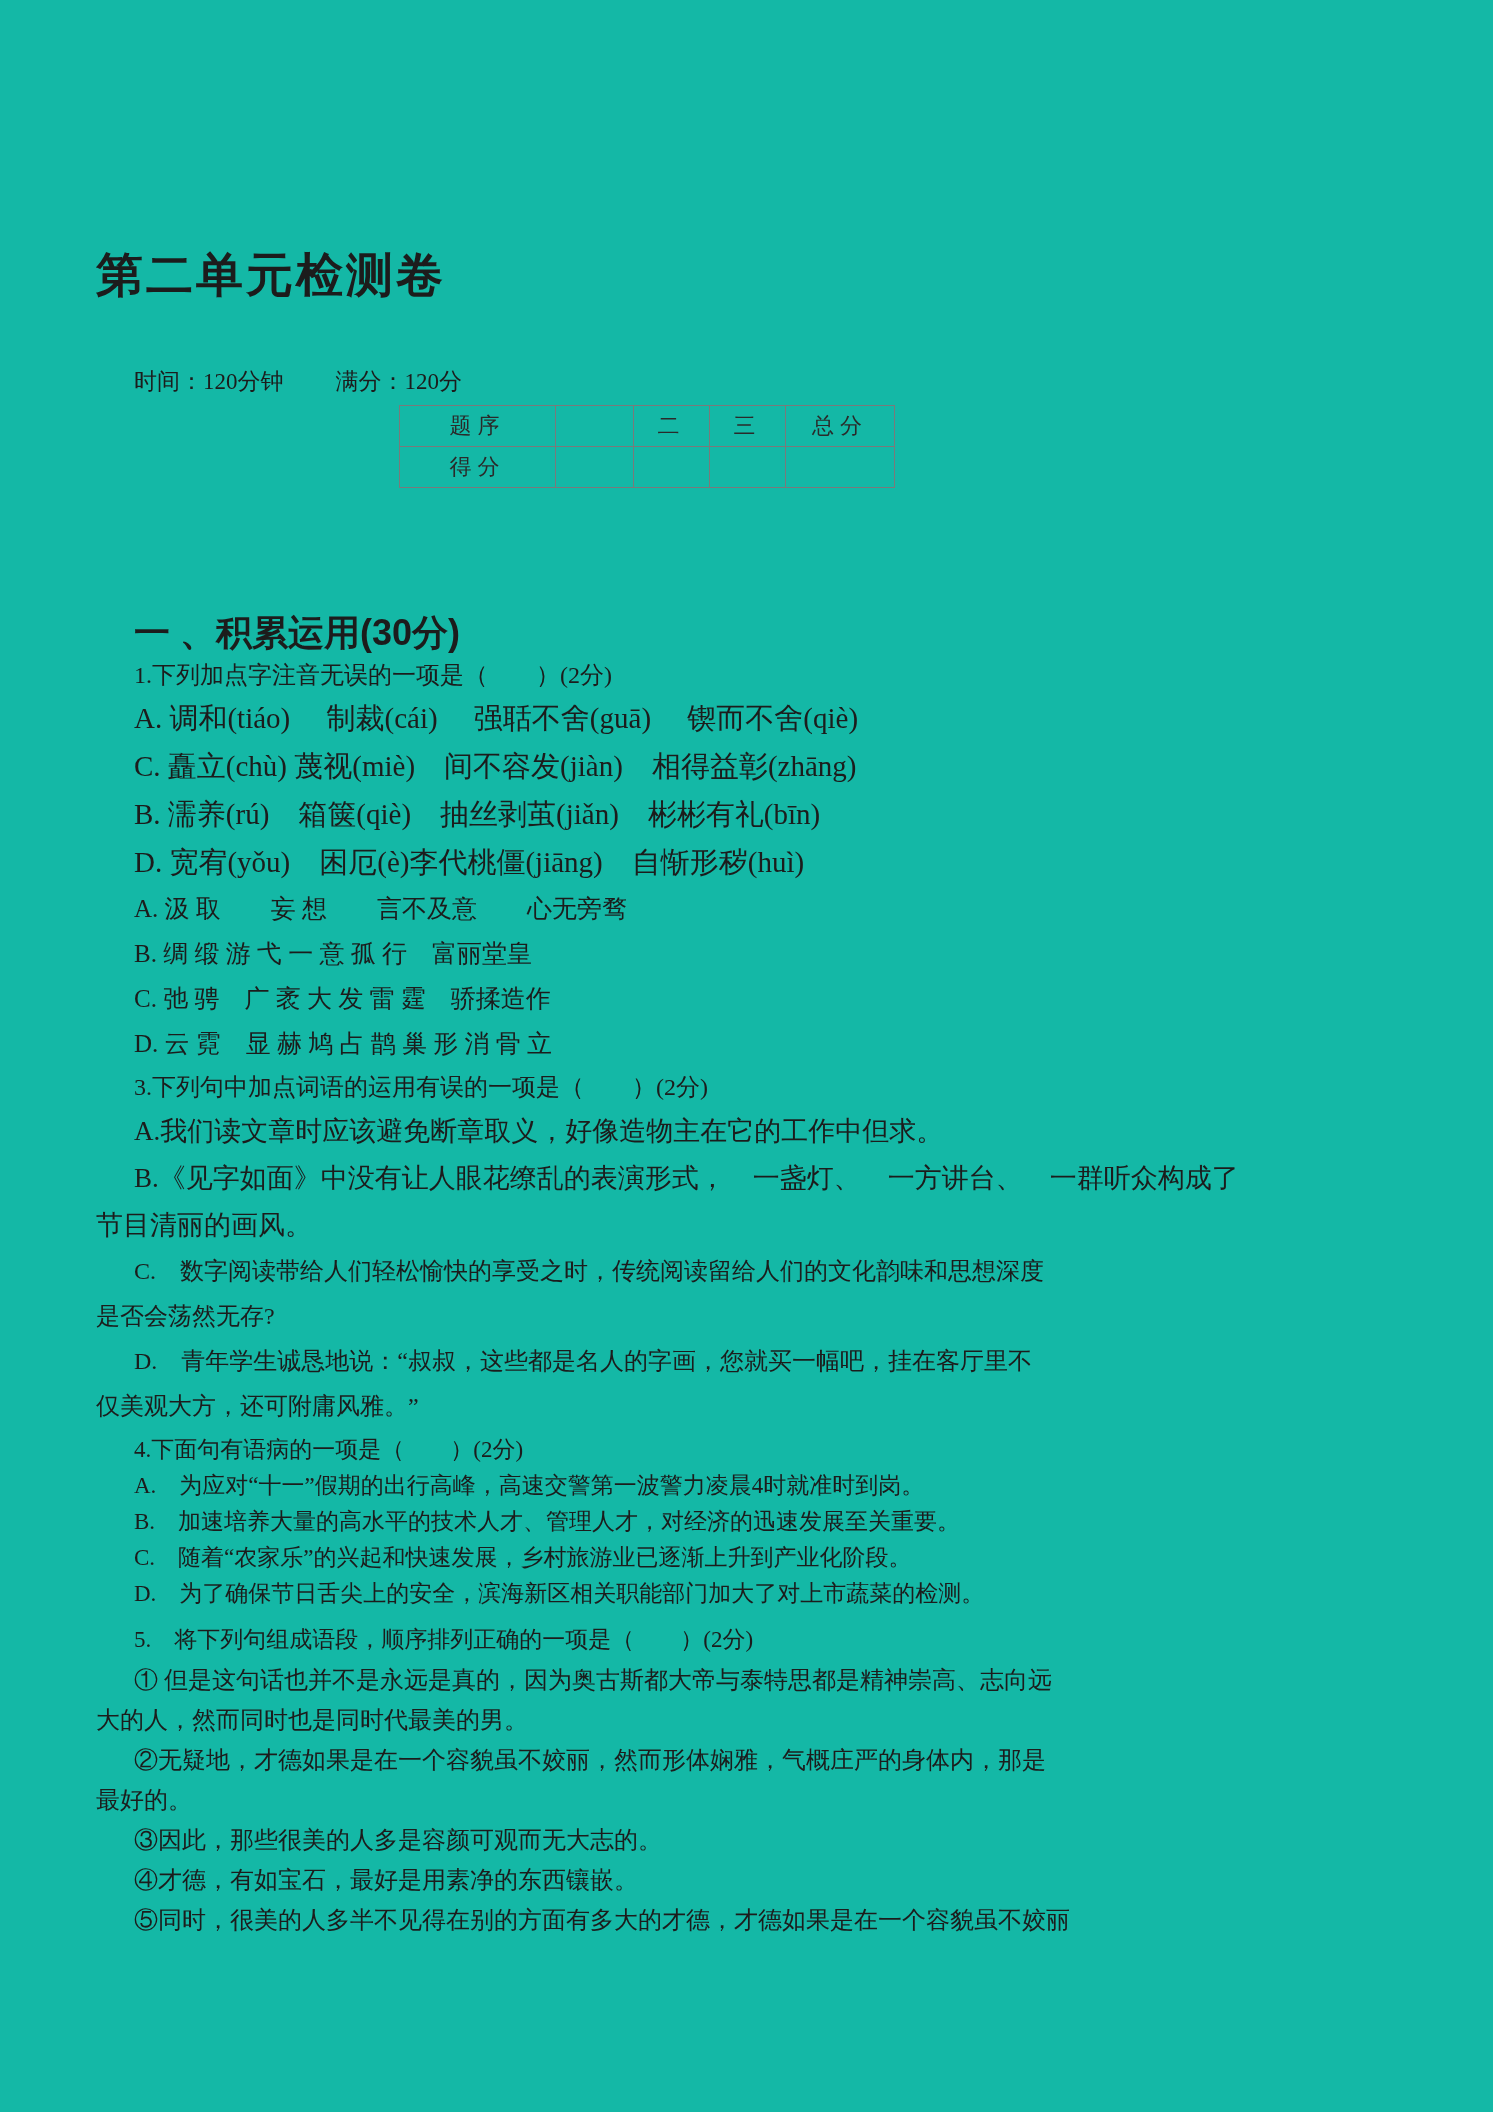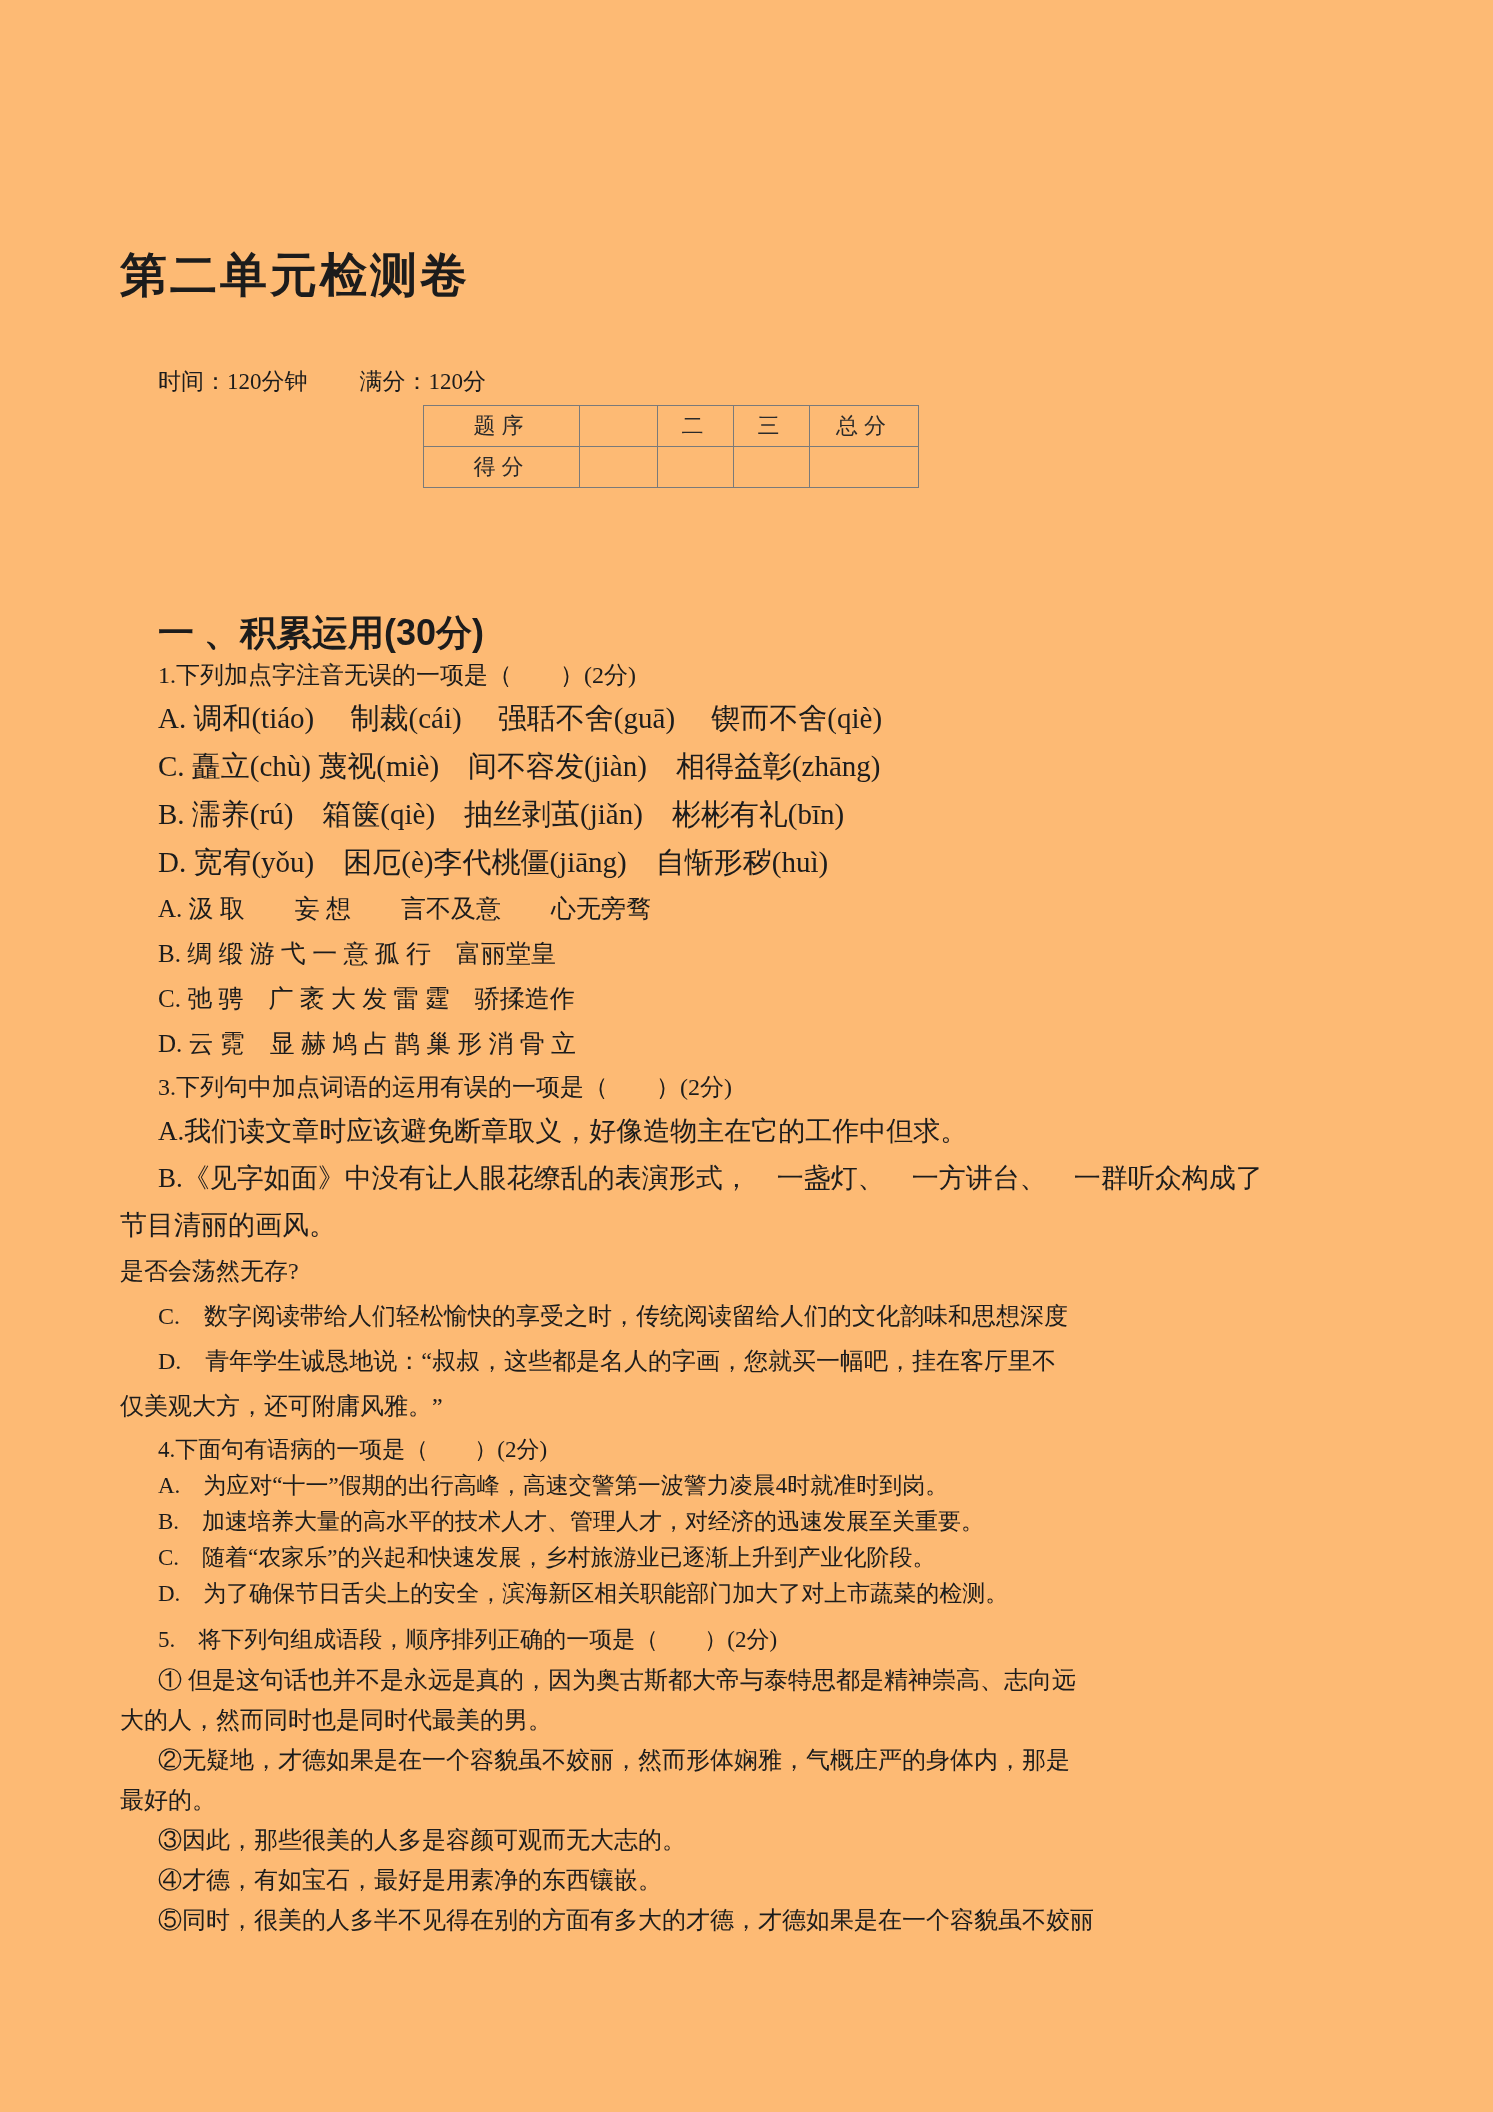--- a/index.html
+++ b/index.html
@@ -1,23 +1,23 @@
 <!DOCTYPE html>
 <html><head>
 <meta charset="utf-8">
 <style>
   html,body{margin:0;padding:0;background:#ffffff;}
   .page{
     position:relative;
     width:1493px;height:2112px;
-    background:#fdba74;
+    background:#14b8a6;
     color:#1c1c1c;
     font-family:"Liberation Serif","DejaVu Serif",serif;
     box-sizing:border-box;
-    padding:245px 165px 0 120px;
+    padding:245px 165px 0 96px;
     overflow:hidden;
   }
   .line{margin:0;white-space:pre-wrap;}
   .ind{padding-left:38px;}
   .paper-title{
     font-size:47px;font-weight:bold;letter-spacing:3px;
     line-height:60px;margin:0 0 62px 0;
   }
   .meta{font-size:23px;line-height:30px;margin:0;}
   .meta .ml{padding-left:38px;}
@@ -87,22 +87,22 @@
 
   <p class="line ind t25 lh45">A. 汲 取　　妄 想　　言不及意　　心无旁骛</p>
   <p class="line ind t25 lh45">B. 绸 缎 游 弋 一 意 孤 行　富丽堂皇</p>
   <p class="line ind t25 lh45">C. 弛 骋　广 袤 大 发 雷 霆　骄揉造作</p>
   <p class="line ind t25 lh45">D. 云 霓　显 赫 鸠 占 鹊 巢 形 消 骨 立</p>
 
   <p class="line ind t24 lh42">3.下列句中加点词语的运用有误的一项是（　　）(2分)</p>
   <p class="line ind t27 lh47">A.我们读文章时应该避免断章取义，好像造物主在它的工作中但求。</p>
   <p class="line ind t27 lh47">B.《见字如面》中没有让人眼花缭乱的表演形式，　一盏灯、　一方讲台、　一群听众构成了</p>
   <p class="line t27 lh47">节目清丽的画风。</p>
+  <p class="line ind t24 lh45">C.　数字阅读带给人们轻松愉快的享受之时，传统阅读留给人们的文化韵味和思想深度</p>
   <p class="line t24 lh45">是否会荡然无存?</p>
-  <p class="line ind t24 lh45">C.　数字阅读带给人们轻松愉快的享受之时，传统阅读留给人们的文化韵味和思想深度</p>
   <p class="line ind t24 lh45">D.　青年学生诚恳地说：“叔叔，这些都是名人的字画，您就买一幅吧，挂在客厅里不</p>
   <p class="line t24 lh45">仅美观大方，还可附庸风雅。”</p>
 
   <p class="line ind t23 lh36 mt10">4.下面句有语病的一项是（　　）(2分)</p>
   <p class="line ind t23 lh36">A.　为应对“十一”假期的出行高峰，高速交警第一波警力凌晨4时就准时到岗。</p>
   <p class="line ind t23 lh36">B.　加速培养大量的高水平的技术人才、管理人才，对经济的迅速发展至关重要。</p>
   <p class="line ind t23 lh36">C.　随着“农家乐”的兴起和快速发展，乡村旅游业已逐渐上升到产业化阶段。</p>
   <p class="line ind t23 lh36">D.　为了确保节日舌尖上的安全，滨海新区相关职能部门加大了对上市蔬菜的检测。</p>
 
   <p class="line ind t23 lh40 mt8">5.　将下列句组成语段，顺序排列正确的一项是（　　）(2分)</p>

